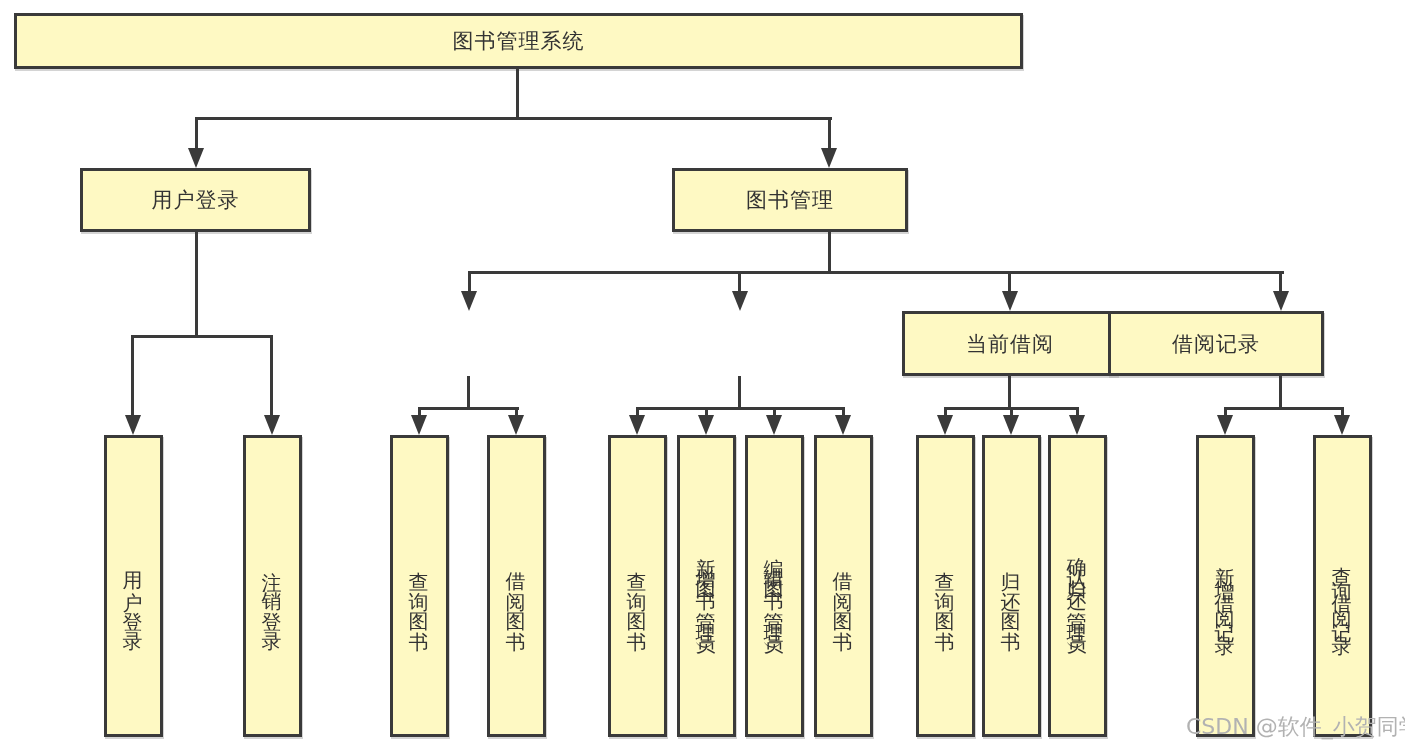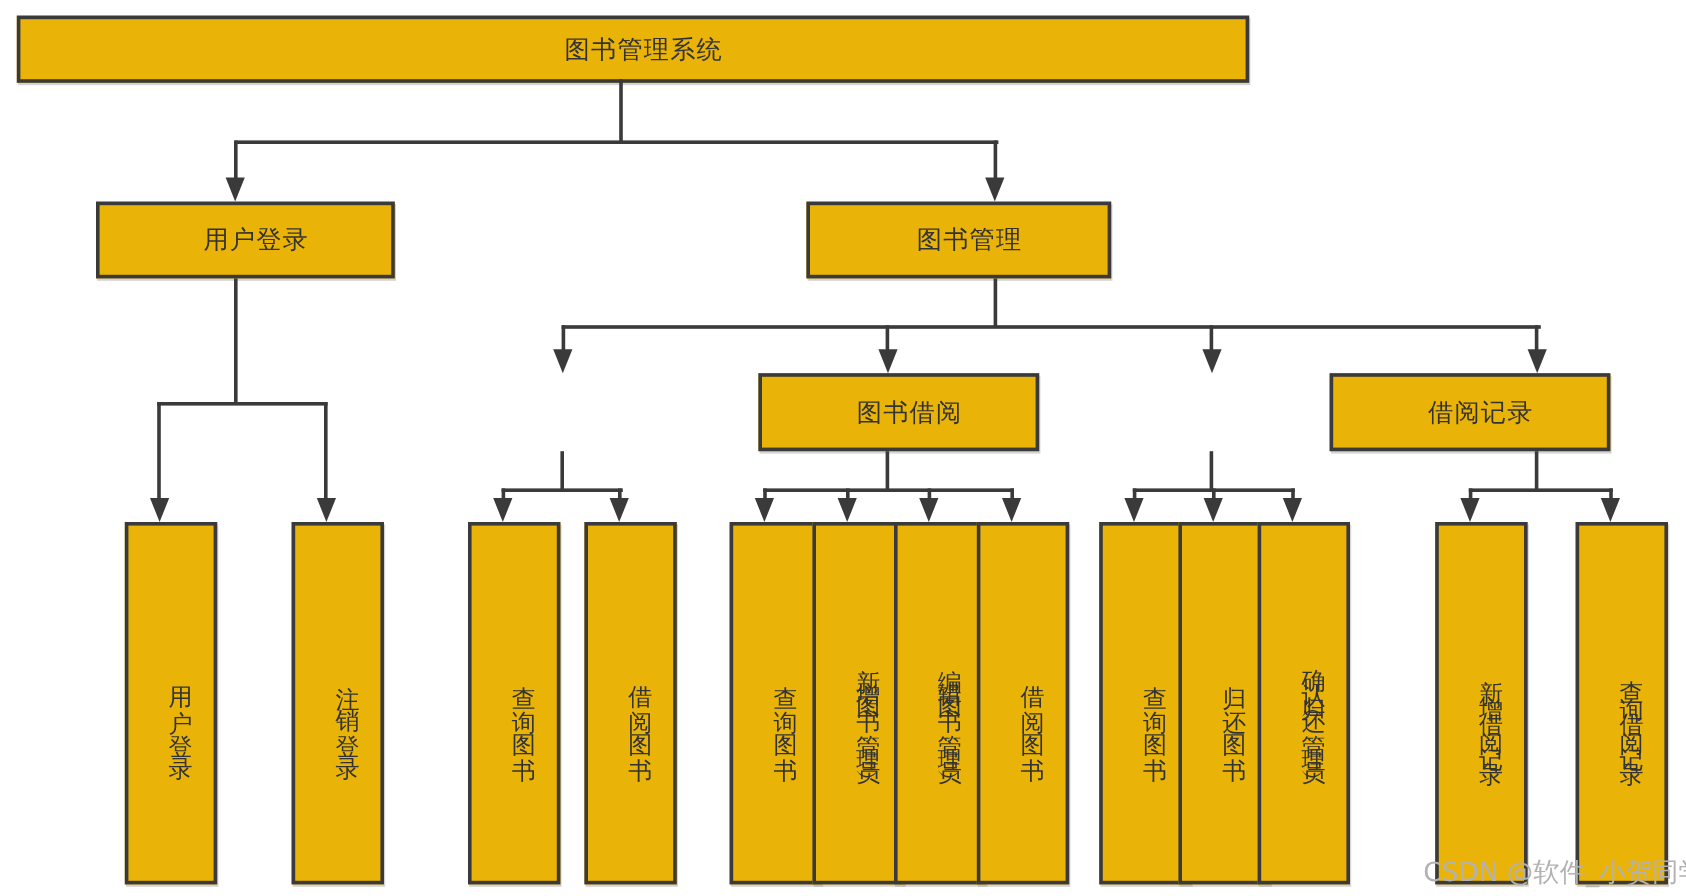--- a/index.html
+++ b/index.html
@@ -13,29 +13,28 @@
     font-family:"DejaVu Sans","Liberation Sans",sans-serif;
     overflow:hidden;
   }
   .stage{
     position:relative;
     width:1405px;height:747px;
     background:#ffffff;
   }
   .box{
     position:absolute;
-    background:#eab308;
+    background:#fef9c3;
     border:3px solid var(--line);
     box-shadow:1px 2px 0 0 rgba(160,160,160,0.45);
     display:flex;
     align-items:center;
     justify-content:center;
     color:var(--text);
     box-sizing:content-box;
-    padding-left:18px;
   }
   .box .lbl{
     font-size:21px;
     letter-spacing:1px;
     white-space:nowrap;
   }
   .leaf{
     top:435px;
     width:53px;
     height:296px;
@@ -111,22 +110,22 @@
   <div class="hline" style="left:468px;top:271px;width:816px;"></div>
   <div class="vline" style="left:468px;top:271px;height:22px;"></div>
   <div class="tri" style="left:461px;top:291px;"></div>
   <div class="vline" style="left:738px;top:271px;height:22px;"></div>
   <div class="tri" style="left:732px;top:291px;"></div>
   <div class="vline" style="left:1008px;top:271px;height:22px;"></div>
   <div class="tri" style="left:1002px;top:291px;"></div>
   <div class="vline" style="left:1279px;top:271px;height:22px;"></div>
   <div class="tri" style="left:1273px;top:291px;"></div>
 
-  <div class="box" style="left:632px;top:311px;width:210px;height:59px;">
-    <span class="lbl">图书借阅</span>
+  <div class="box" style="left:902px;top:311px;width:210px;height:59px;">
+    <span class="lbl">当前借阅</span>
   </div>
   <div class="box" style="left:1108px;top:311px;width:210px;height:59px;">
     <span class="lbl">借阅记录</span>
   </div>
 
   <div class="vline" style="left:467px;top:376px;height:33px;"></div>
   <div class="hline" style="left:418px;top:407px;width:101px;"></div>
   <div class="vline" style="left:418px;top:407px;height:10px;"></div>
   <div class="tri" style="left:411px;top:415px;"></div>
   <div class="vline" style="left:515px;top:407px;height:10px;"></div>

